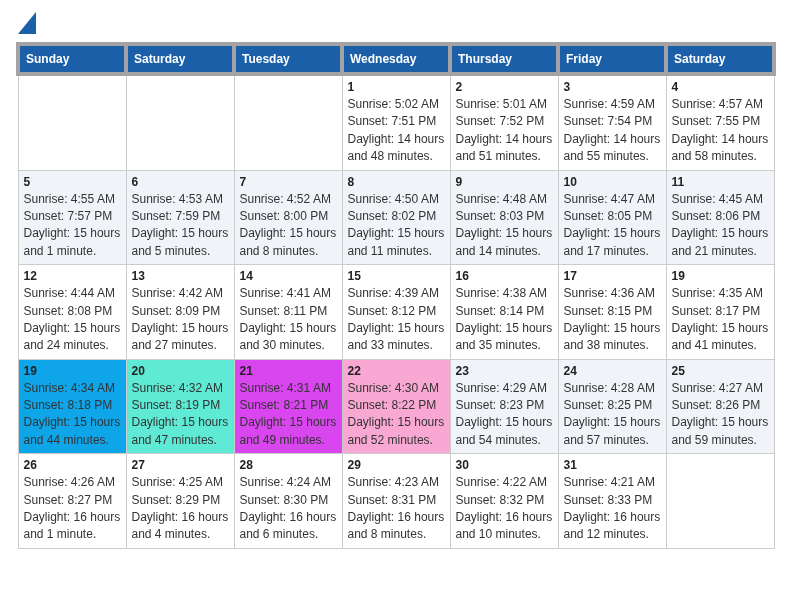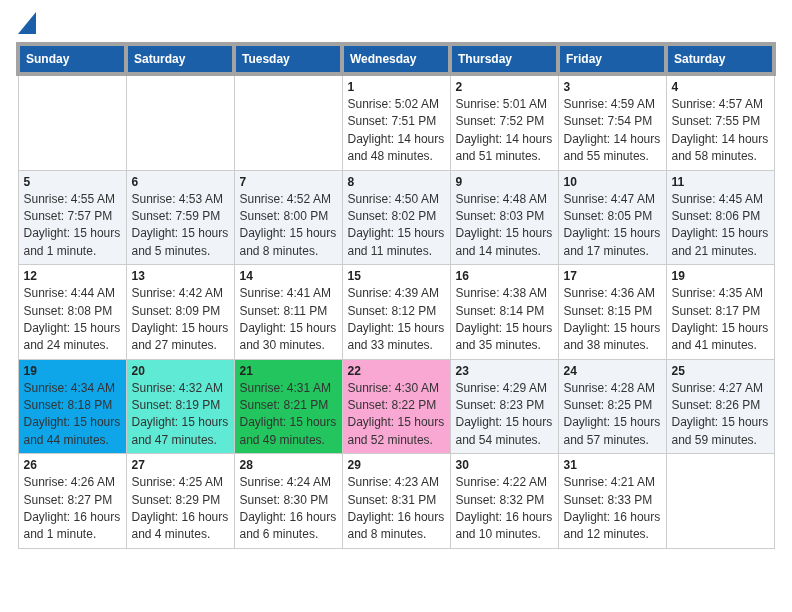--- a/index.html
+++ b/index.html
@@ -191,21 +191,21 @@
       </tr>
       <tr>
         <td style="background: #0ea5e9;">
           <div class="day-num">19</div>
           <div class="day-info">Sunrise: 4:34 AM<br>Sunset: 8:18 PM<br>Daylight: 15 hours and 44 minutes.</div>
         </td>
         <td style="background: #5eead4;">
           <div class="day-num">20</div>
           <div class="day-info">Sunrise: 4:32 AM<br>Sunset: 8:19 PM<br>Daylight: 15 hours and 47 minutes.</div>
         </td>
-        <td style="background: #22c55e;">
+        <td style="background: #d946ef;">
           <div class="day-num">21</div>
           <div class="day-info">Sunrise: 4:31 AM<br>Sunset: 8:21 PM<br>Daylight: 15 hours and 49 minutes.</div>
         </td>
         <td style="background: #f9a8d4;">
           <div class="day-num">22</div>
           <div class="day-info">Sunrise: 4:30 AM<br>Sunset: 8:22 PM<br>Daylight: 15 hours and 52 minutes.</div>
         </td>
         <td style="background: rgb(240, 244, 249); margin-top: 32px;">
           <div class="day-num">23</div>
           <div class="day-info">Sunrise: 4:29 AM<br>Sunset: 8:23 PM<br>Daylight: 15 hours and 54 minutes.</div>

